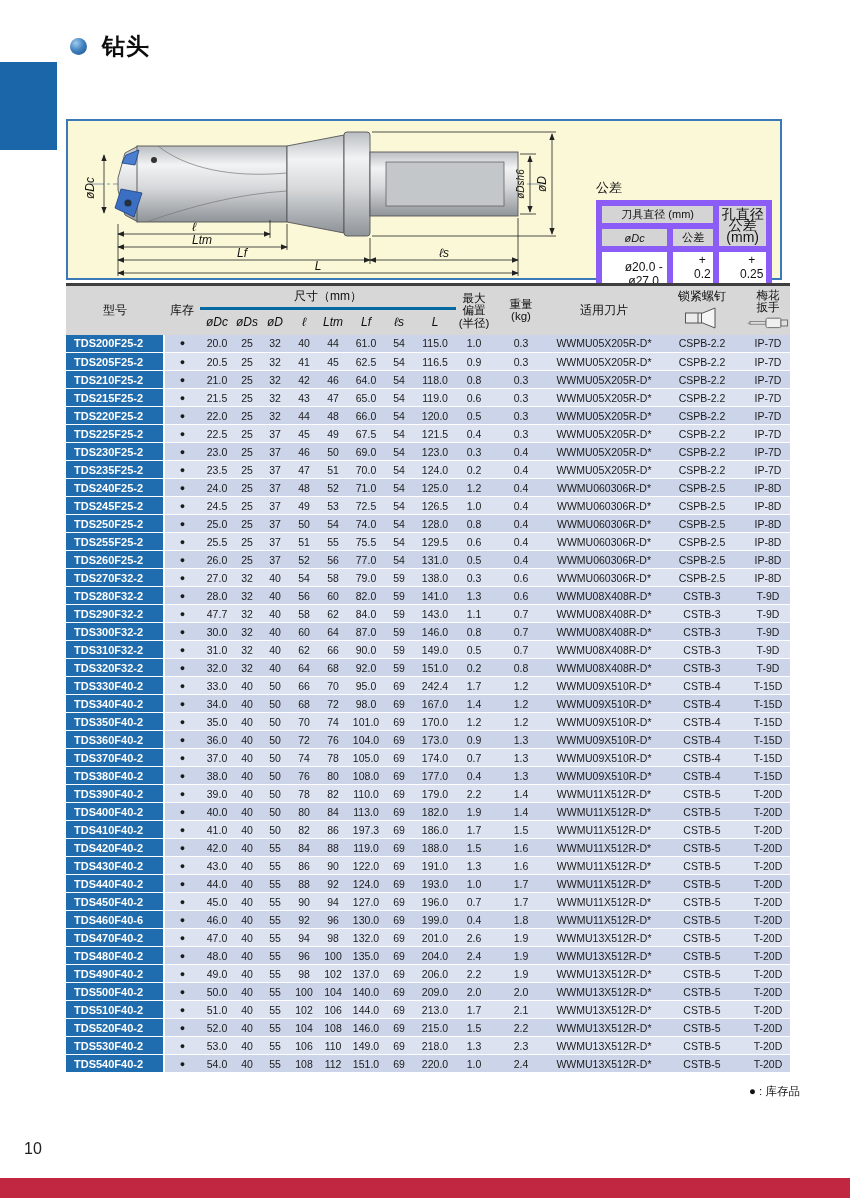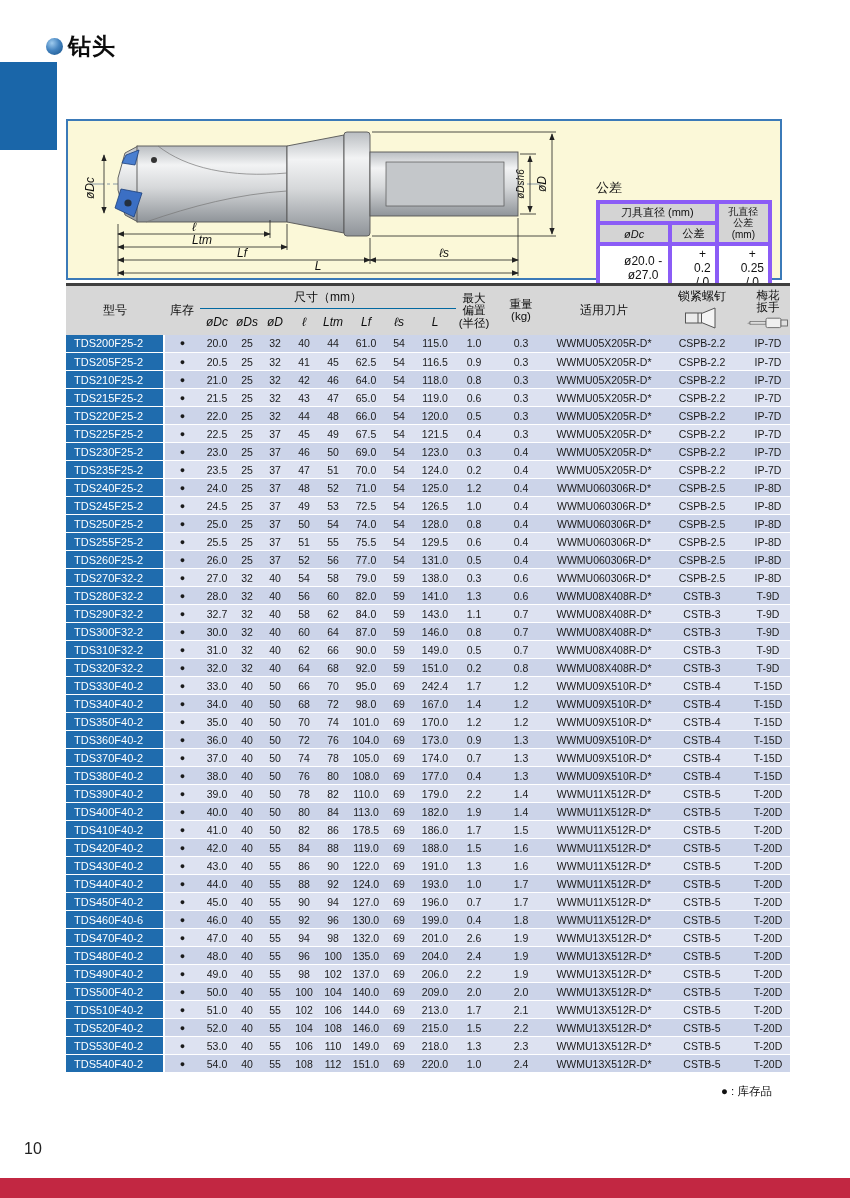--- a/index.html
+++ b/index.html
@@ -4,61 +4,61 @@
 <style>
   * { margin:0; padding:0; box-sizing:border-box; }
   html,body { background:#fff; }
   body { font-family:"Liberation Sans","DejaVu Sans",sans-serif; }
   #page { position:relative; width:850px; height:1198px; background:#fff; overflow:hidden; }
 
   
   .side-tab { position:absolute; left:0; top:62px; width:57px; height:88px; background:#1a66a9; }
 
   
-  .category { position:absolute; left:46px; top:31px; display:flex; align-items:center; gap:5px;
+  .category { position:absolute; left:70px; top:31px; display:flex; align-items:center; gap:15px;
               font-size:23px; font-weight:bold; color:#0d0d0d; letter-spacing:1px; }
   .bullet { width:17px; height:17px; border-radius:50%;
             background:radial-gradient(circle at 35% 30%, #9ecbee 0%, #4584c0 45%, #134f86 100%); }
   .page-title { position:absolute; left:61px; top:62px; font-size:34px; font-style:italic;
                 font-weight:bold; color:#0d0d0d; letter-spacing:1px; }
   .head-note { position:absolute; left:619px; top:79px; font-size:11.5px; line-height:15px; color:#111; }
 
   
   .diagram-box { position:absolute; left:66px; top:119px; width:716px; height:161px;
                  background:#fbf8d8; border:2px solid #3b7ab8; }
   .diagram-svg { position:absolute; left:6px; top:3px; }
 
   
   .tol-wrap { position:absolute; right:8px; top:58px; width:176px; }
   .tol-title { font-size:13px; color:#111; margin-bottom:3px; }
   table.tol { width:100%; border-collapse:collapse; font-size:11px; color:#111; background:#fff; }
-  table.tol th, table.tol td { border:4px solid #8b5cf6; text-align:center; padding:1px 2px; }
+  table.tol th, table.tol td { border:6px solid #8b5cf6; text-align:center; padding:1px 2px; }
   table.tol th { background:#d4d4d4; font-weight:normal; }
-  table.tol .lines { line-height:11.5px; font-size:10px; }
+  table.tol .lines { line-height:11.5px; font-size:14px; }
   table.tol td { height:21px; font-size:12px;padding-left:20px; }
 
   
   .main-table-wrap { position:absolute; left:66px; top:283px; width:724px; }
   table.main { width:724px; border-collapse:collapse; table-layout:fixed;
                border-top:3px solid #3f3f3f; border-bottom:1px solid #9a9a9a; }
   table.main thead th { background:#d7d7d7; font-weight:normal; color:#0d0d0d; font-size:12px;
                         vertical-align:middle; padding:0; }
-  th.group-size { border-bottom:1px solid #0369a1; font-size:12.5px; height:24px; }
+  th.group-size { border-bottom:3px solid #0369a1; font-size:12.5px; height:24px; }
   tr.subhead th { height:26px; font-size:11.5px; font-style:italic; }
   th .stack { line-height:12.5px; font-size:11.5px; }
   th .icon-holder { margin-top:1px; }
   table.main tbody td { height:18px; font-size:10.5px; text-align:center; color:#1a1a1a;
                         border-bottom:1px solid #fff; overflow:hidden; white-space:nowrap; }
-  table.main tbody td.model { background:#1f6cae; color:#fff; font-weight:normal; font-size:11px;
+  table.main tbody td.model { background:#1f6cae; color:#fff; font-weight:bold; font-size:11px;
                               text-align:left; padding-left:8px; border-right:2px solid #fff; }
   table.main tbody tr:nth-child(odd)  td:not(.model){ background:#ccd4e9; }
   table.main tbody tr:nth-child(even) td:not(.model){ background:#dde2f1; }
   table.main tbody td.stock { font-size:9px; }
 
-  .legend { position:absolute; left:48px; top:1084px; width:724px; text-align:right;
+  .legend { position:absolute; left:76px; top:1084px; width:724px; text-align:right;
             font-size:11.5px; color:#111; }
   .page-num { position:absolute; left:24px; top:1140px; font-size:16px; color:#222; }
   .bottom-bar { position:absolute; left:0; bottom:0; width:850px; height:20px; background:#c22742; }
 
   svg text { font-family:"Liberation Sans","DejaVu Sans",sans-serif; }
   .dim-label { font-size:12px; font-style:italic; fill:#111; }
   .dim-label-sm { font-size:10px; font-style:italic; fill:#111; }
 </style>
 </head>
 <body>
@@ -494,21 +494,21 @@
             <td>141.0</td>
             <td>1.3</td>
             <td>0.6</td>
             <td>WWMU08X408R-D*</td>
             <td>CSTB-3</td>
             <td>T-9D</td>
           </tr>
           <tr>
             <td class="model">TDS290F32-2</td>
             <td class="stock">●</td>
-            <td>32.7</td>
+            <td>47.7</td>
             <td>32</td>
             <td>40</td>
             <td>58</td>
             <td>62</td>
             <td>84.0</td>
             <td>59</td>
             <td>143.0</td>
             <td>1.1</td>
             <td>0.7</td>
             <td>WWMU08X408R-D*</td>
@@ -703,21 +703,21 @@
             <td>T-20D</td>
           </tr>
           <tr>
             <td class="model">TDS410F40-2</td>
             <td class="stock">●</td>
             <td>41.0</td>
             <td>40</td>
             <td>50</td>
             <td>82</td>
             <td>86</td>
-            <td>178.5</td>
+            <td>197.3</td>
             <td>69</td>
             <td>186.0</td>
             <td>1.7</td>
             <td>1.5</td>
             <td>WWMU11X512R-D*</td>
             <td>CSTB-5</td>
             <td>T-20D</td>
           </tr>
           <tr>
             <td class="model">TDS420F40-2</td>

